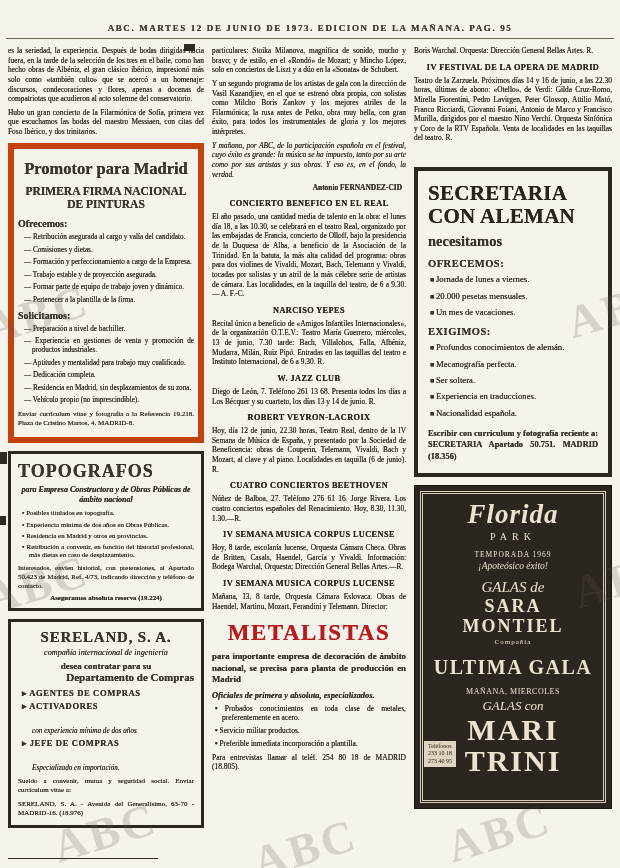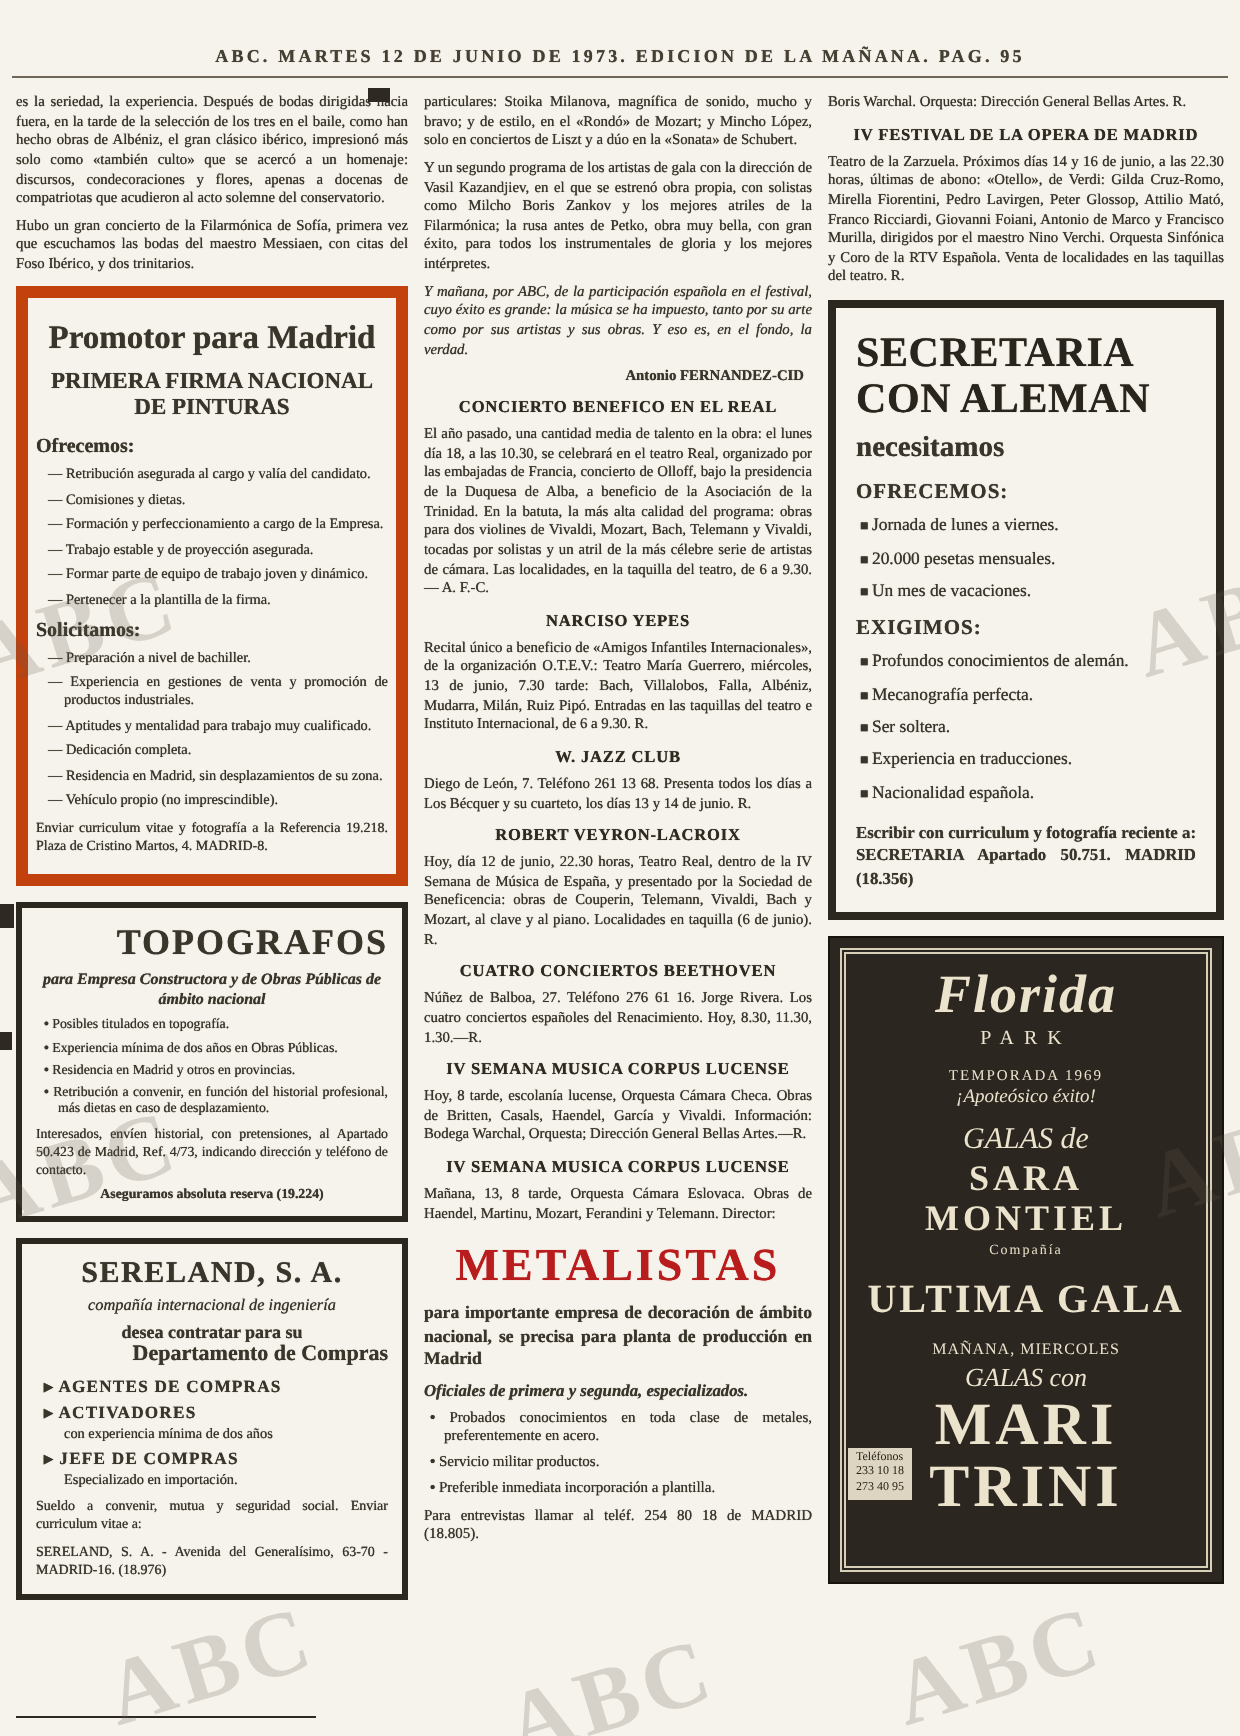--- a/index.html
+++ b/index.html
@@ -16,42 +16,42 @@
   .hl{font-size:8.3px;font-weight:bold;text-align:center;letter-spacing:.4px;margin:7px 0 4px 0;color:#2f2a20}
   .sig{font-size:7.4px;font-weight:bold;text-align:right;margin:0 4px 4px 0}
   .box{border:6px solid #c2410c;margin-top:6px;padding:9px 4px}
   .promotor-title{font-size:16.5px;font-weight:bold;text-align:center;margin:1px 0 6px}
   .promotor-sub{font-size:11.5px;font-weight:bold;text-align:center;line-height:1.2;margin-bottom:6px}
   .sec-label{font-size:10px;font-weight:bold;margin:5px 0 4px}
   .dash-item{font-size:7.2px;line-height:1.25;text-align:justify;margin:0 0 3.5px 6px;padding-left:8px;text-indent:-8px}
   .dash-item::before{content:"— "}
   .box-foot{font-size:7px;line-height:1.3;text-align:justify;margin-top:5px}
   .box-thick{border:3px solid #2c2820;margin-top:8px;padding:7px}
-  .topo-title{font-size:18px;font-weight:bold;text-align:right;letter-spacing:1px;margin-bottom:3px}
+  .topo-title{font-size:18px;font-weight:bold;text-align:left;letter-spacing:1px;margin-bottom:3px}
   .topo-sub{font-size:8px;font-weight:bold;font-style:italic;text-align:center;line-height:1.25;margin-bottom:4px}
   .dot-item{font-size:6.9px;line-height:1.25;text-align:justify;margin:0 0 2.5px 4px;padding-left:7px;text-indent:-7px}
   .dot-item::before{content:"• ";font-weight:bold}
   .topo-foot{font-size:6.9px;line-height:1.3;text-align:justify;margin-top:4px}
   .topo-res{font-size:6.9px;font-weight:bold;text-align:center;margin-top:3px}
   .ser-title{font-size:15px;font-weight:bold;text-align:center;letter-spacing:.8px;margin-bottom:2px}
   .ser-sub{font-size:8.2px;font-style:italic;text-align:center;margin-bottom:4px}
   .ser-l1{font-size:9px;font-weight:bold;text-align:center}
   .ser-l2{font-size:11px;font-weight:bold;text-align:right;margin-bottom:5px}
   .tri-item{font-size:8.6px;font-weight:bold;letter-spacing:.6px;margin:3px 0 0 4px;padding-left:9px;text-indent:-9px}
   .tri-item::before{content:"▸ "}
-  .ser-small{font-size:7.2px;margin:2px 0 0 14px}
+  .ser-small{font-size:7.2px;font-style:italic;margin:16px 0 0 14px}
   .ser-foot{font-size:7px;line-height:1.3;text-align:justify;margin-top:5px}
   .met{margin-top:9px}
   .met-title{font-size:23px;font-weight:bold;text-align:center;letter-spacing:1.5px;margin:3px 0 5px;color:#b91c1c}
   .met-intro{font-size:8.8px;font-weight:bold;line-height:1.3;text-align:justify;margin-bottom:5px}
   .met-of{font-size:8.4px;font-weight:bold;font-style:italic;margin-bottom:4px}
   .met-item{font-size:7.5px;line-height:1.3;text-align:justify;margin:0 0 3px 3px;padding-left:7px;text-indent:-7px}
   .met-item::before{content:"• ";font-weight:bold}
   .met-foot{font-size:7.5px;line-height:1.3;text-align:justify;margin-top:4px}
-  .box-sec{border:4px solid #2c2820;margin-top:7px;padding:11px 10px}
+  .box-sec{border:4px solid #2c2820;margin-top:24px;padding:11px 10px}
   .sec-title{font-size:21px;font-weight:bold;line-height:1.08;letter-spacing:.3px;color:#2a251c}
   .sec-nec{font-size:14.5px;font-weight:bold;margin:6px 0 3px}
   .sec-head{font-size:10.5px;font-weight:bold;letter-spacing:.5px;margin:8px 0 5px}
   .sq-item{font-size:8.7px;line-height:1.3;margin:0 0 5px 2px;padding-left:11px;text-indent:-11px}
   .sq-item::before{content:"■ ";font-size:7px}
   .sec-foot{font-size:8.4px;line-height:1.35;text-align:justify;margin-top:9px;font-weight:bold}
   .florida{position:relative;margin-top:8px;height:322px;background:#2b2620;color:#ece3cd;text-align:center;border:1px solid #17140f;text-shadow:none}
   .florida::before{content:"";position:absolute;inset:5px;border:3px double #d8cfb8;pointer-events:none}
   .fl-inner{position:relative;padding-top:13px}
   .fl-name{font-size:27px;font-style:italic;font-weight:bold;letter-spacing:1px}
@@ -150,21 +150,21 @@
 
     <div class="hl">IV SEMANA MUSICA CORPUS LUCENSE</div>
     <p class="p">Hoy, 8 tarde, escolanía lucense, Orquesta Cámara Checa. Obras de Britten, Casals, Haendel, García y Vivaldi. Información: Bodega Warchal, Orquesta; Dirección General Bellas Artes.—R.</p>
 
     <div class="hl">IV SEMANA MUSICA CORPUS LUCENSE</div>
     <p class="p">Mañana, 13, 8 tarde, Orquesta Cámara Eslovaca. Obras de Haendel, Martinu, Mozart, Ferandini y Telemann. Director:</p>
 
     <div class="met">
       <div class="met-title">METALISTAS</div>
       <div class="met-intro">para importante empresa de decoración de ámbito nacional, se precisa para planta de producción en Madrid</div>
-      <div class="met-of">Oficiales de primera y segunda, especializados.</div>
+      <div class="met-of">Oficiales de primera y absoluta, especializados.</div>
       <div class="met-item">Probados conocimientos en toda clase de metales, preferentemente en acero.</div>
       <div class="met-item">Servicio militar productos.</div>
       <div class="met-item">Preferible inmediata incorporación a plantilla.</div>
       <div class="met-foot">Para entrevistas llamar al teléf. 254 80 18 de MADRID (18.805).</div>
     </div>
   </div>
 
   <div class="col col-right">
     <p class="p">Boris Warchal. Orquesta: Dirección General Bellas Artes. R.</p>
     <div class="hl">IV FESTIVAL DE LA OPERA DE MADRID</div>

